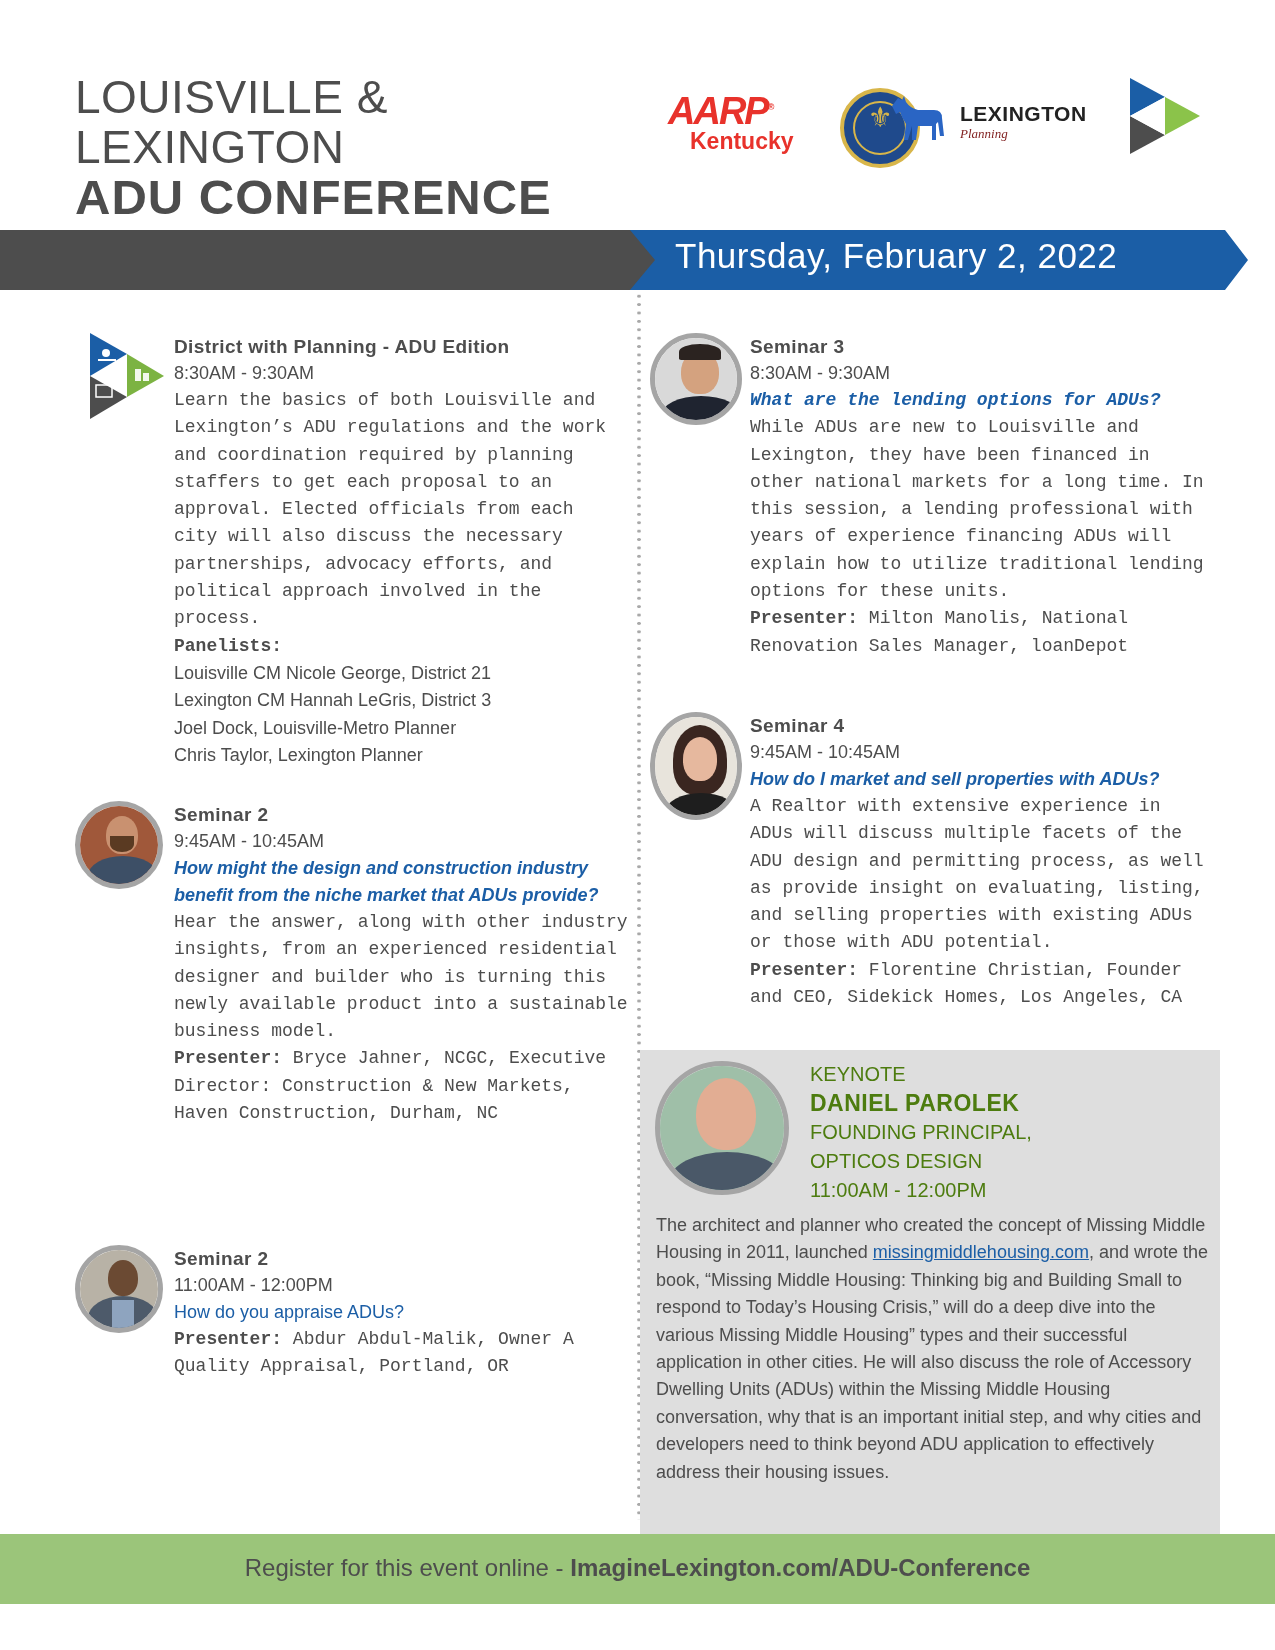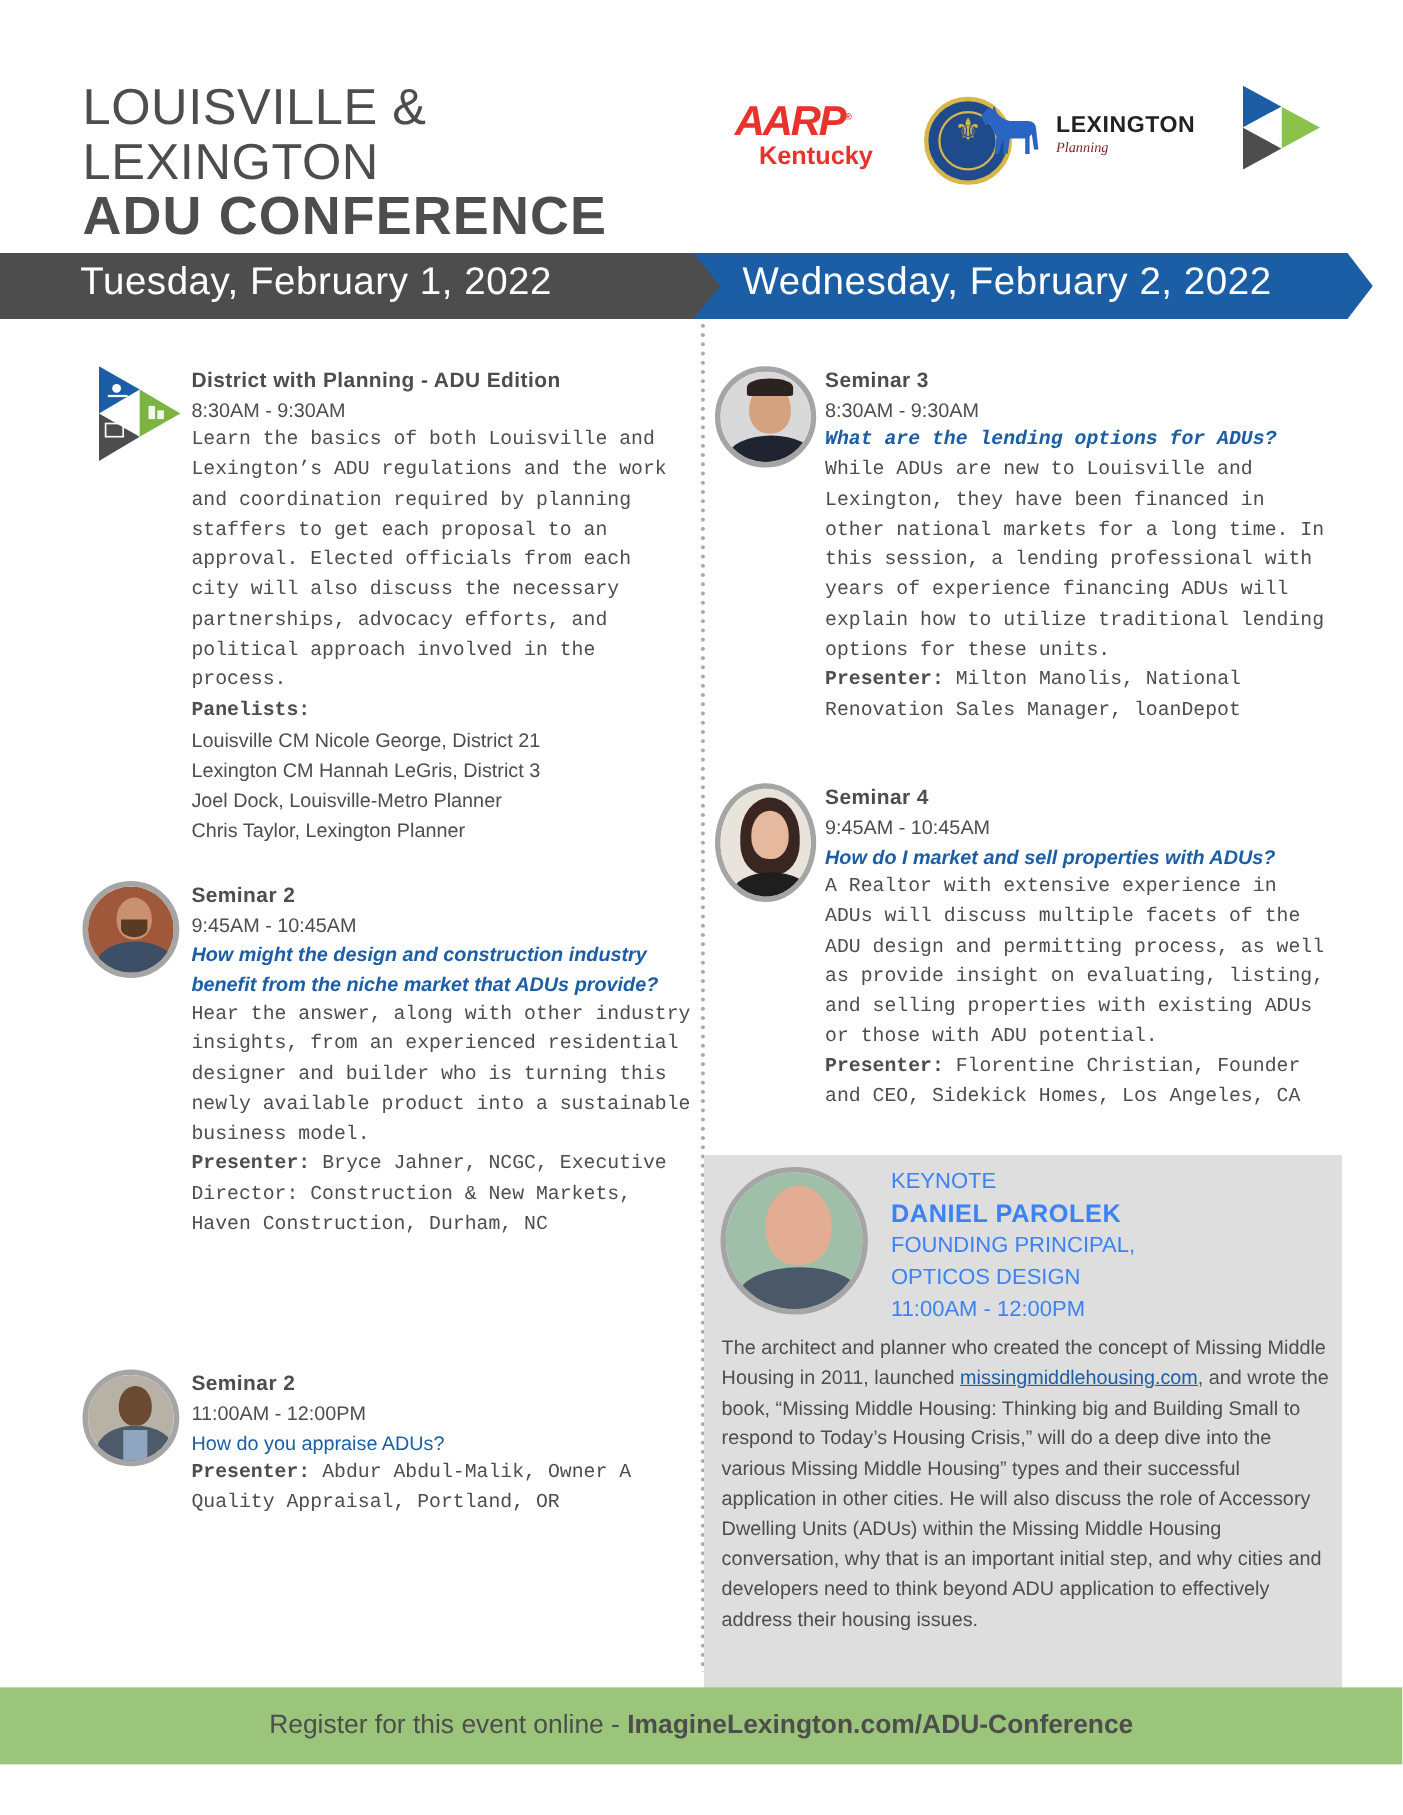--- a/index.html
+++ b/index.html
@@ -44,21 +44,21 @@
   .session .body { font-size: 18px; line-height: 27.3px; color: #4d4d4d; font-family: Liberation Mono, monospace; }
   .session .lbl { font-weight: 700; }
   .session .list-item { font-size: 18px; line-height: 27.3px; display: block; color: #4d4d4d; }
 
   .photo { position: absolute; border-radius: 50%; border: 5px solid #a5a5a5; overflow: hidden; }
   .photo .bg { position: absolute; inset: 0; }
   .photo .head { position: absolute; border-radius: 50% 50% 45% 45%; }
   .photo .shoulders { position: absolute; border-radius: 50% 50% 0 0; }
 
   .keynote-box { position: absolute; left: 640px; top: 1050px; width: 580px; height: 485px; background: #dedede; }
-  .keynote-head { position: absolute; left: 810px; top: 1060px; color: #3b82f6; }
+  .keynote-head { position: absolute; left: 810px; top: 1060px; color: #4d7c0f; }
   .keynote-head .kl { font-size: 20px; line-height: 29px; display: block; }
   .keynote-head .kn { font-size: 23px; font-weight: 700; line-height: 29px; display: block; letter-spacing: 0.5px; }
   .keynote-body { position: absolute; left: 656px; top: 1212px; width: 560px; font-size: 18px; line-height: 27.4px; color: #4d4d4d; }
   .keynote-body a { color: #1b5ea6; text-decoration: underline; text-align: center; }
 
   .footer { position: absolute; left: 0; top: 1534px; width: 1275px; height: 70px; background: #9bc57a; }
   .footer .txt { position: absolute; left: 0; right: 0; top: 20px; text-align: center; font-size: 24px; color: #4d4d4d; }
   .footer .url { font-weight: 700; }
 </style>
 </head>
@@ -91,27 +91,26 @@
     <polygon points="35,19 70,38 35,57" fill="#8bc34a"></polygon>
     <polygon points="0,38 35,57 0,76" fill="#4d4d4d"></polygon>
     <polygon points="0,38 35,19 35,57" fill="#ffffff"></polygon>
   </svg>
 </div>
 
 <div class="day-banner day-tue">
   <svg width="660" height="60">
       <polygon points="0,0 635,0 658,30 635,60 0,60" fill="#4d4d4d"></polygon>
     </svg>
-  <span class="label">Tuesday, February 1, 2022</span>
 </div>
 <div class="day-banner day-wed">
   <svg width="620" height="60">
       <polygon points="0,0 595,0 618,30 595,60 0,60 25,30" fill="#1b5ea6"></polygon>
     </svg>
-  <span class="label">Wednesday, February 2, 2022</span>
+  <span class="label">Thursday, February 2, 2022</span>
 </div>
 
 <div class="divider"></div>
 
 <svg style="position:absolute;left:90px;top:333px;" width="74" height="86" viewBox="0 0 74 86">
   <polygon points="0,0 37,21 0,43" fill="#1b5ea6"></polygon>
   <polygon points="37,21 74,43 37,64" fill="#7cb342"></polygon>
   <polygon points="0,43 37,64 0,86" fill="#4d4d4d"></polygon>
   <circle cx="16" cy="20" r="4" fill="#fff"></circle>
   <rect x="8" y="26" width="18" height="2" fill="#fff"></rect>

